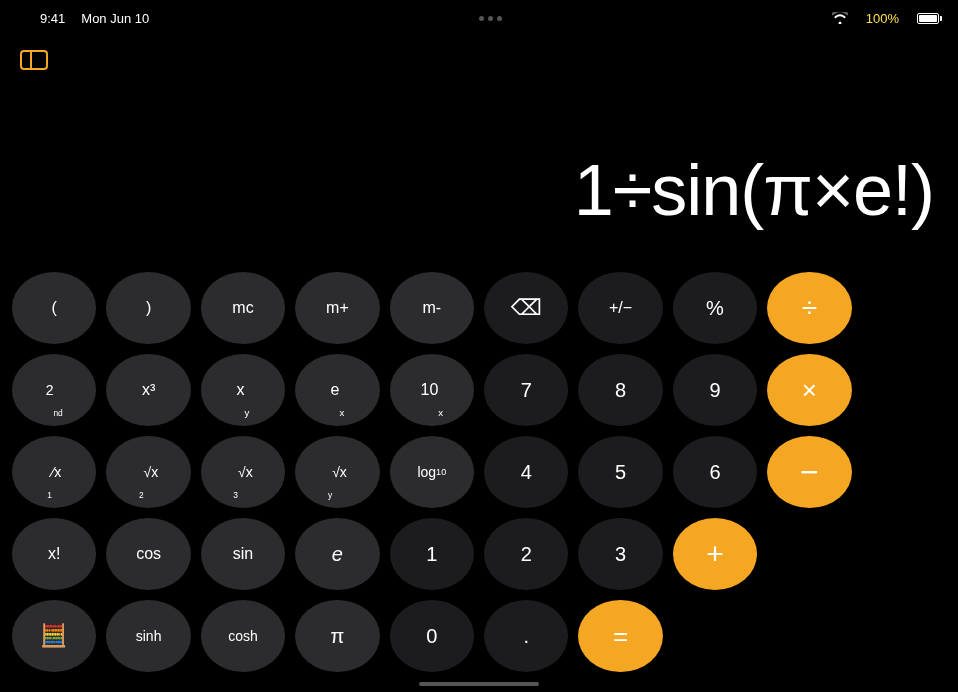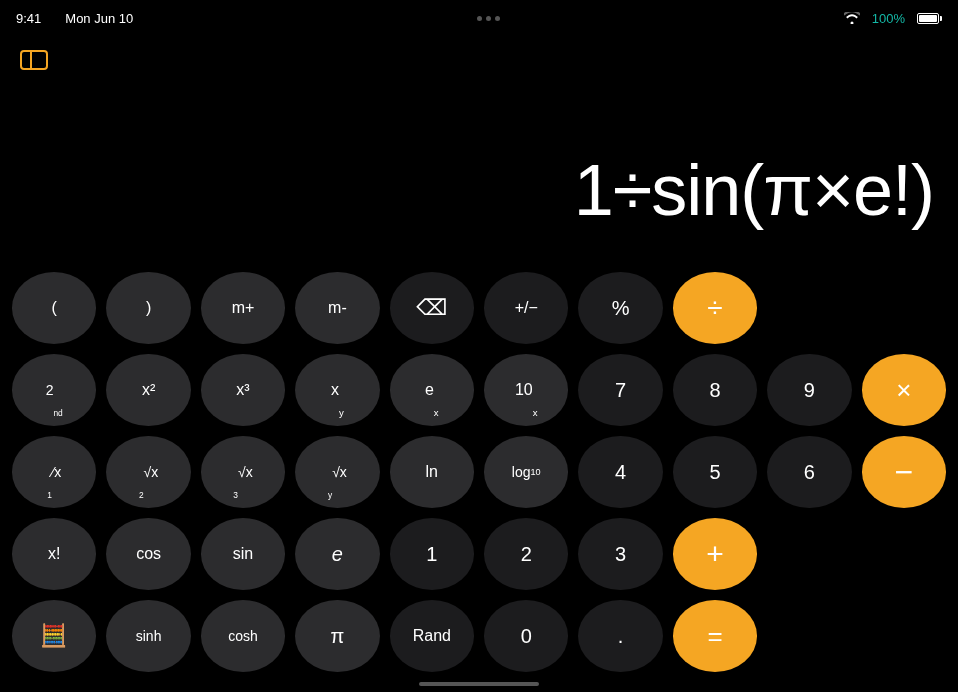--- a/index.html
+++ b/index.html
@@ -22,42 +22,43 @@
       height: 36px;
       display: flex;
       align-items: center;
       justify-content: space-between;
       padding: 0 16px;
       z-index: 10;
     }
     .status-left {
       display: flex;
       align-items: center;
-      gap: 24px;
+      gap: 16px;
       font-size: 13px;
       color: #fff;
       font-weight: 500;
+      margin-left: 24px;
     }
     .status-center {
       display: flex;
       align-items: center;
       gap: 4px;
     }
     .status-dot {
       width: 5px;
       height: 5px;
       border-radius: 50%;
       background: #555;
     }
     .status-right {
       display: flex;
       align-items: center;
-      gap: 12px;
+      gap: 18px;
       font-size: 13px;
-      color: #14b8a6;
+      color: #fde047;
     }
 
     
     .sidebar-toggle {
       position: absolute;
       top: 46px;
       left: 16px;
       width: 36px;
       height: 28px;
       display: flex;
@@ -232,47 +233,46 @@
 
 <div class="display">
   <div class="display-text">1÷sin(π×e!)</div>
 </div>
 
 <div class="calc-grid">
 
   <div class="calc-row">
     <button class="btn btn-medium btn-sm">(</button>
     <button class="btn btn-medium btn-sm">)</button>
+    <button class="btn btn-medium btn-sm">mc</button>
     <button class="btn btn-medium btn-sm">m+</button>
     <button class="btn btn-medium btn-sm">m-</button>
     <button class="btn btn-dark" style="font-size:22px;">⌫</button>
     <button class="btn btn-dark btn-sm">+/−</button>
     <button class="btn btn-dark">%</button>
     <button class="btn btn-orange" style="font-size:28px;">÷</button>
   </div>
 
   <div class="calc-row">
     <button class="btn btn-medium btn-xs">2<sup>nd</sup></button>
-    <button class="btn btn-medium btn-sm">x²</button>
     <button class="btn btn-medium btn-sm">x³</button>
     <button class="btn btn-medium btn-sm">x<sup>y</sup></button>
     <button class="btn btn-medium btn-sm">e<sup>x</sup></button>
     <button class="btn btn-medium btn-sm">10<sup>x</sup></button>
     <button class="btn btn-dark">7</button>
     <button class="btn btn-dark">8</button>
     <button class="btn btn-dark">9</button>
     <button class="btn btn-orange" style="font-size:26px;">×</button>
   </div>
 
   <div class="calc-row">
     <button class="btn btn-medium btn-xs"><sup>1</sup>⁄x</button>
     <button class="btn btn-medium btn-xs"><sup>2</sup>√x</button>
     <button class="btn btn-medium btn-xs"><sup>3</sup>√x</button>
     <button class="btn btn-medium btn-xs"><sup>y</sup>√x</button>
-    <button class="btn btn-medium btn-sm">ln</button>
     <button class="btn btn-medium btn-xs">log<sub style="font-size:0.65em;">10</sub></button>
     <button class="btn btn-dark">4</button>
     <button class="btn btn-dark">5</button>
     <button class="btn btn-dark">6</button>
     <button class="btn btn-orange" style="font-size:32px; line-height:1;">−</button>
   </div>
 
   <div class="calc-row">
     <button class="btn btn-medium btn-sm">x!</button>
     <button class="btn btn-medium btn-sm">cos</button>
@@ -282,20 +282,19 @@
     <button class="btn btn-dark">2</button>
     <button class="btn btn-dark">3</button>
     <button class="btn btn-orange" style="font-size:30px;">+</button>
   </div>
 
   <div class="calc-row">
     <button class="btn btn-medium" style="font-size:22px;">🧮</button>
     <button class="btn btn-medium btn-xs">sinh</button>
     <button class="btn btn-medium btn-xs">cosh</button>
     <button class="btn btn-medium">π</button>
-    <button class="btn btn-dark btn-sm">Rand</button>
     <button class="btn btn-dark">0</button>
     <button class="btn btn-dark">.</button>
     <button class="btn btn-orange" style="font-size:26px;">=</button>
   </div>
 </div>
 
 <div class="home-indicator"></div>
 
 </body></html>

